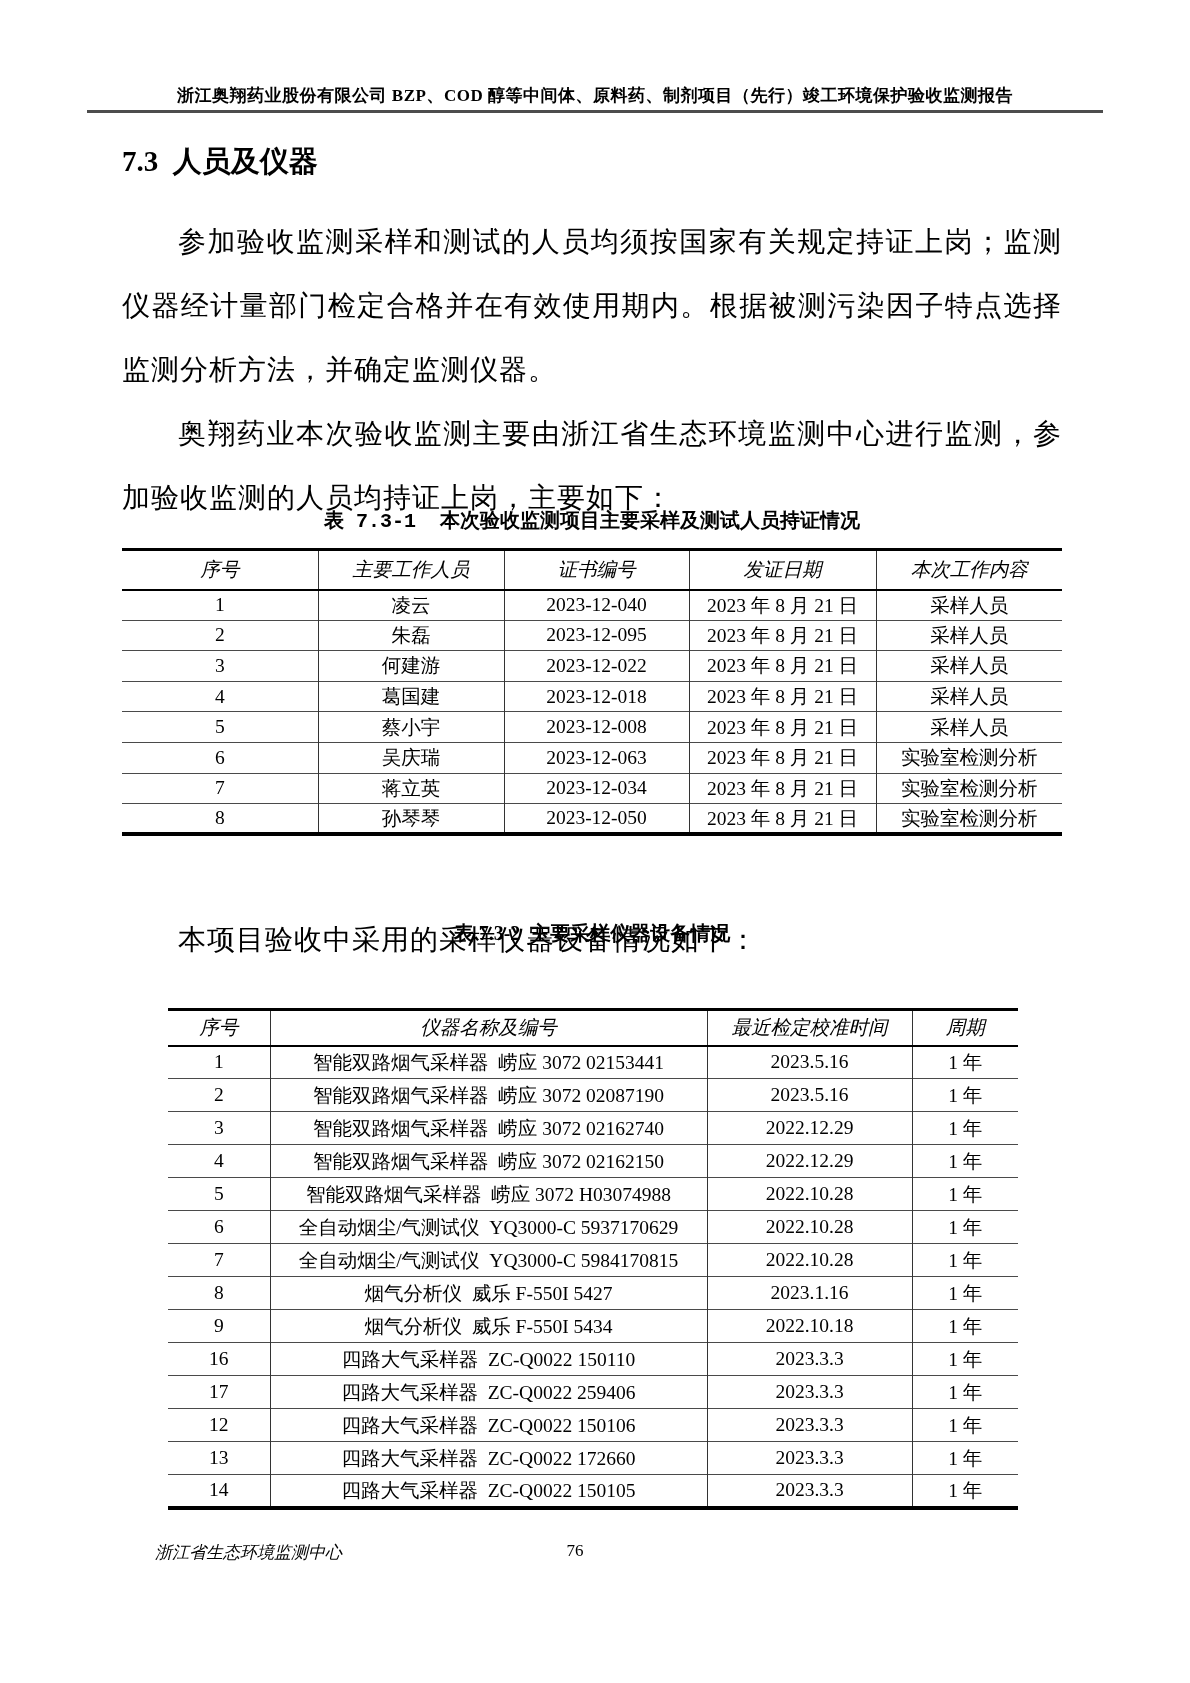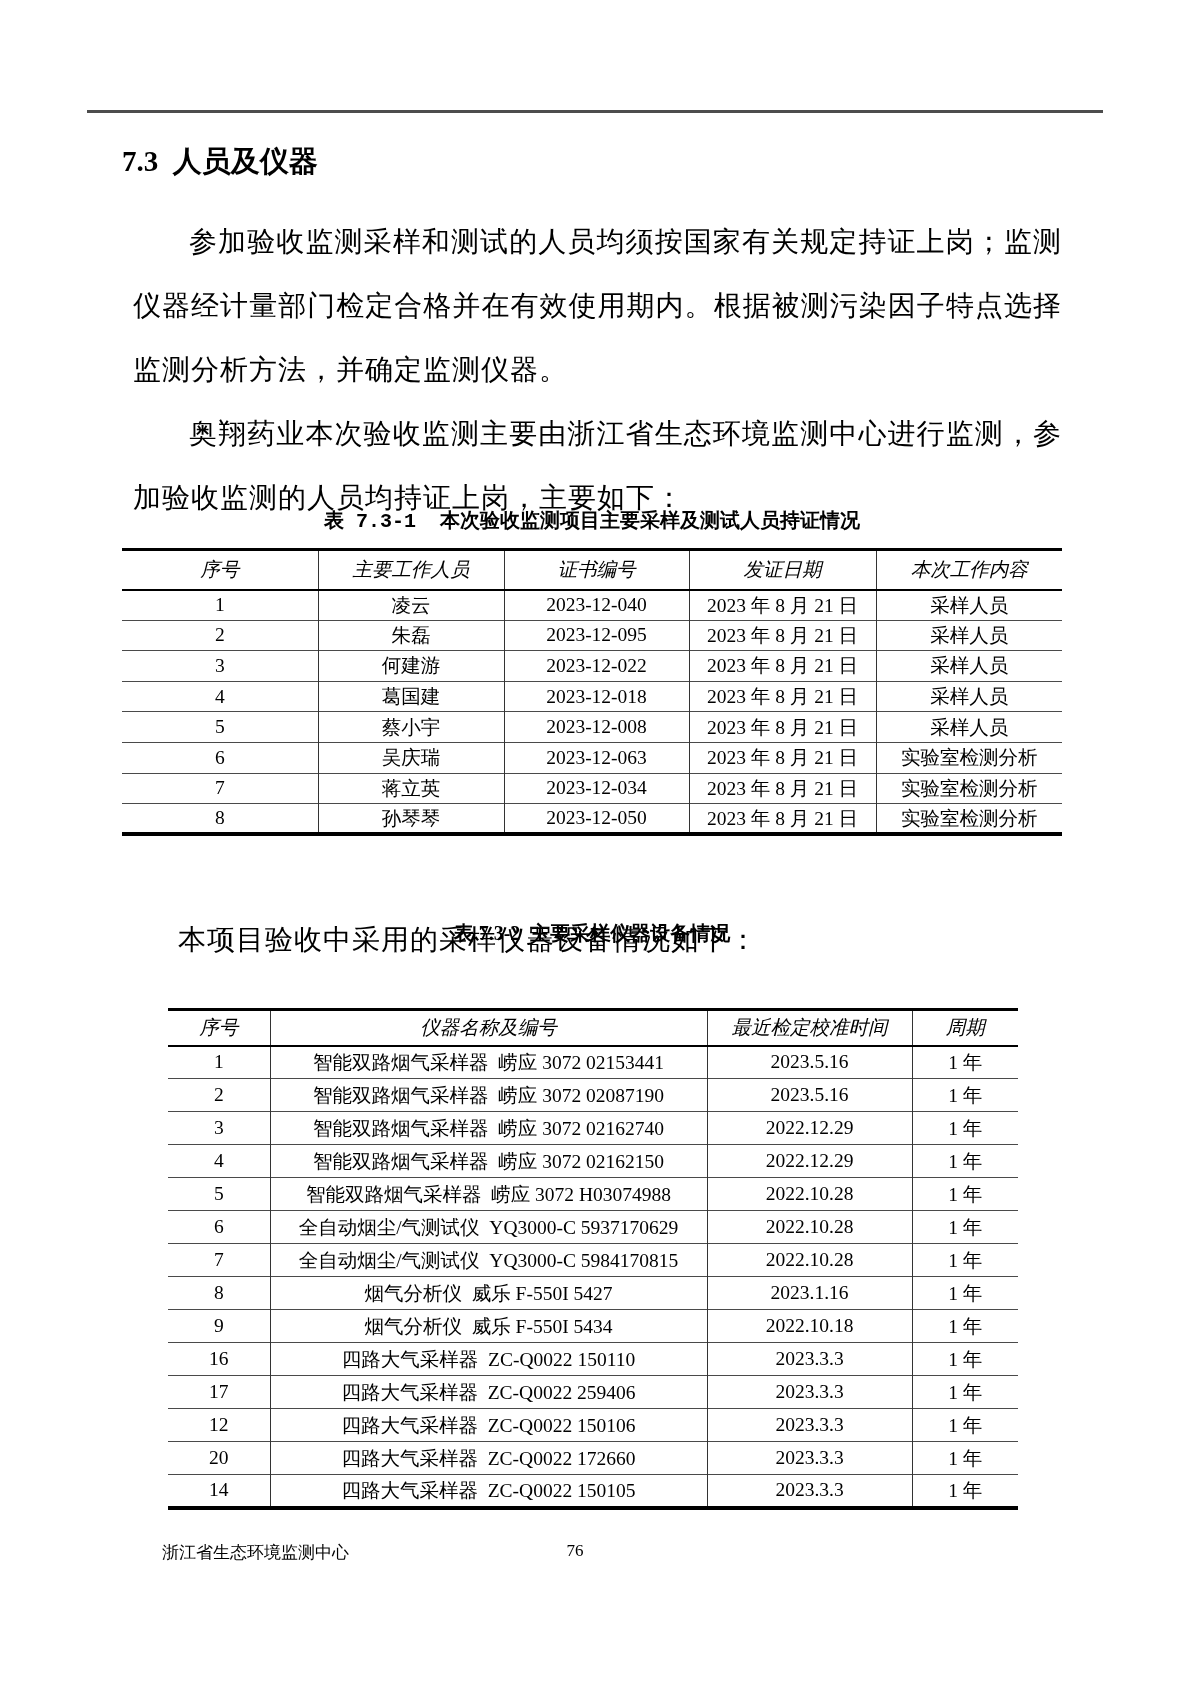--- a/index.html
+++ b/index.html
@@ -36,21 +36,21 @@
     white-space: pre;
   }
   .body-text {
     position: absolute;
     top: 210px; left: 122px; width: 940px;
     font-size: 28px;
     line-height: 64px;
     letter-spacing: 1px;
     text-align: justify;
   }
-  .body-text p { text-indent: 2em; margin-left: 11px; }
+  .body-text p { text-indent: 2em; }
   .para3 {
     position: absolute;
     top: 916px; left: 122px; width: 940px;
     font-size: 28px;
     line-height: 48px;
     letter-spacing: 1px;
   }
   .para3 p { text-indent: 2em; }
   .table-caption {
     position: absolute;
@@ -95,28 +95,29 @@
   .t2 col.c0 { width: 102px; }
   .t2 col.c1 { width: 437px; }
   .t2 col.c2 { width: 205px; }
   .t2 col.c3 { width: 106px; }
   .doc-footer {
     position: absolute;
     top: 1541px; left: 0; width: 1190px;
     font-size: 17px;
     height: 24px;
   }
-  .footer-org { position: absolute; left: 162px; top: 0; }
+  .footer-org { position: absolute; left: 155px; top: 0; font-style: italic; }
   .footer-page { position: absolute; left: 545px; top: 0; width: 60px; text-align: center; }
 </style>
 </head>
 <body>
 
 <div class="page">
 
+  <div class="doc-header">浙江奥翔药业股份有限公司 BZP、COD 醇等中间体、原料药、制剂项目（先行）竣工环境保护验收监测报告</div>
   <div class="doc-header-rule"></div>
 
   <div class="section-title">7.3  人员及仪器</div>
 
   <div class="body-text">
     <p>参加验收监测采样和测试的人员均须按国家有关规定持证上岗；监测仪器经计量部门检定合格并在有效使用期内。根据被测污染因子特点选择监测分析方法，并确定监测仪器。</p>
     <p>奥翔药业本次验收监测主要由浙江省生态环境监测中心进行监测，参加验收监测的人员均持证上岗，主要如下：</p>
   </div>
 
   <div class="table-caption caption-1">表 7.3-1  本次验收监测项目主要采样及测试人员持证情况</div>
@@ -286,21 +287,21 @@
           <td>2023.3.3</td>
           <td>1 年</td>
         </tr>
         <tr>
           <td>12</td>
           <td>四路大气采样器  ZC-Q0022 150106</td>
           <td>2023.3.3</td>
           <td>1 年</td>
         </tr>
         <tr>
-          <td>20</td>
+          <td>13</td>
           <td>四路大气采样器  ZC-Q0022 172660</td>
           <td>2023.3.3</td>
           <td>1 年</td>
         </tr>
         <tr>
           <td>14</td>
           <td>四路大气采样器  ZC-Q0022 150105</td>
           <td>2023.3.3</td>
           <td>1 年</td>
         </tr>

